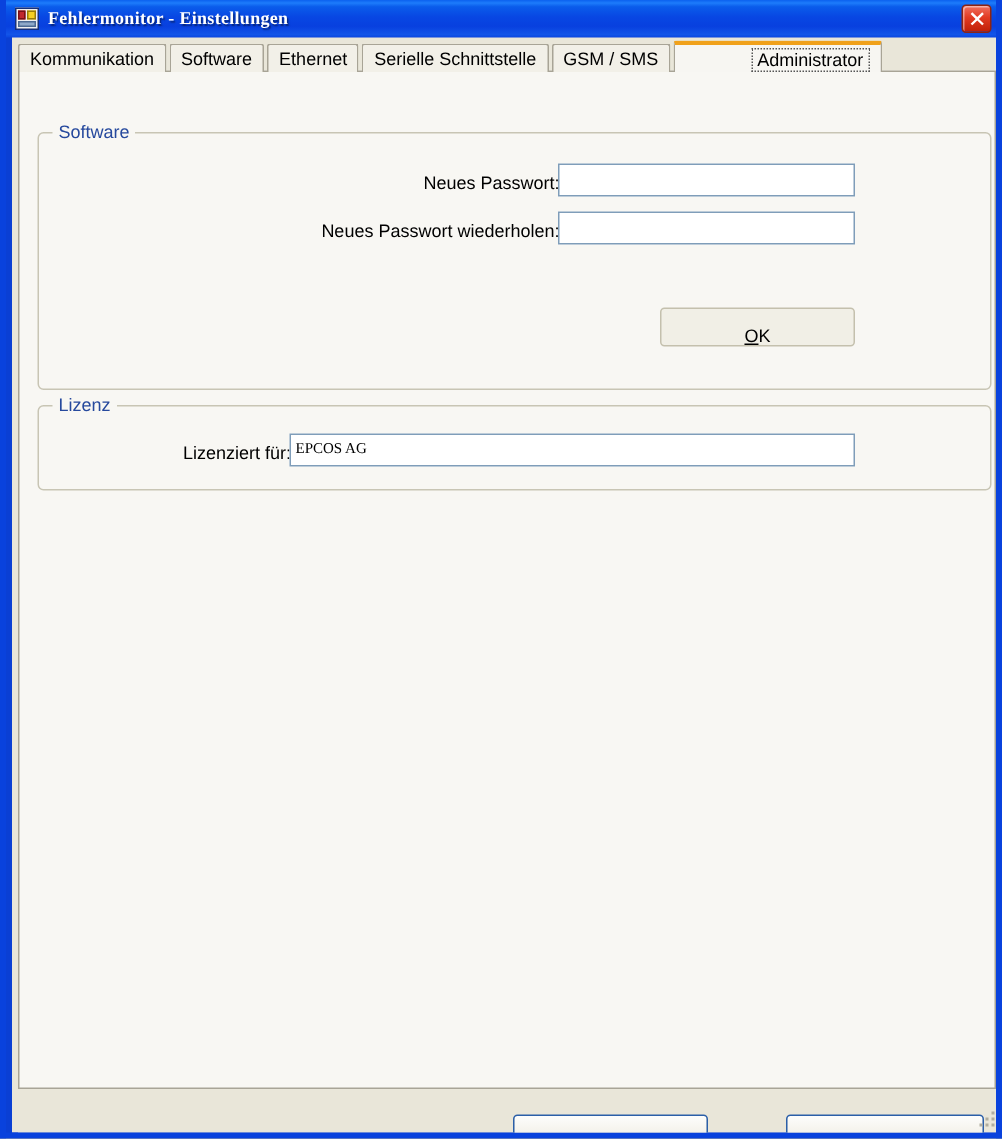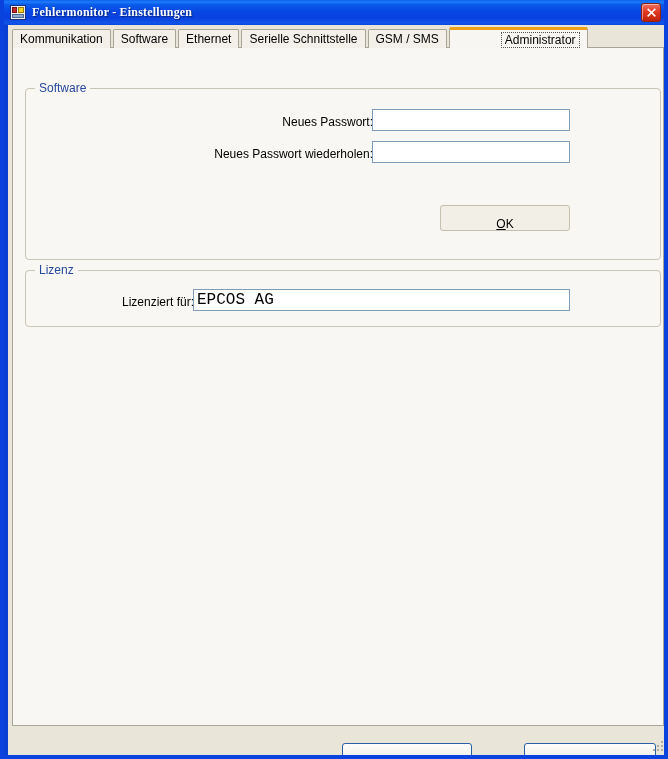--- a/index.html
+++ b/index.html
@@ -189,22 +189,22 @@
     color: #000;
     text-align: right;
     white-space: nowrap;
     line-height: 14px;
   }
   .textbox {
     position: absolute;
     box-sizing: border-box;
     background: #ffffff;
     border: 1px solid #7f9db9;
-    font-family: Liberation Mono, monospace;
-    font-size: 16px;
+    font-family: Liberation Serif, serif;
+    font-size: 10px;
     color: #000;
     padding: 0 3px;
     line-height: 20px;
     height: 22px;
     overflow: hidden;
     white-space: nowrap;
   }
 
   
   .btn {

